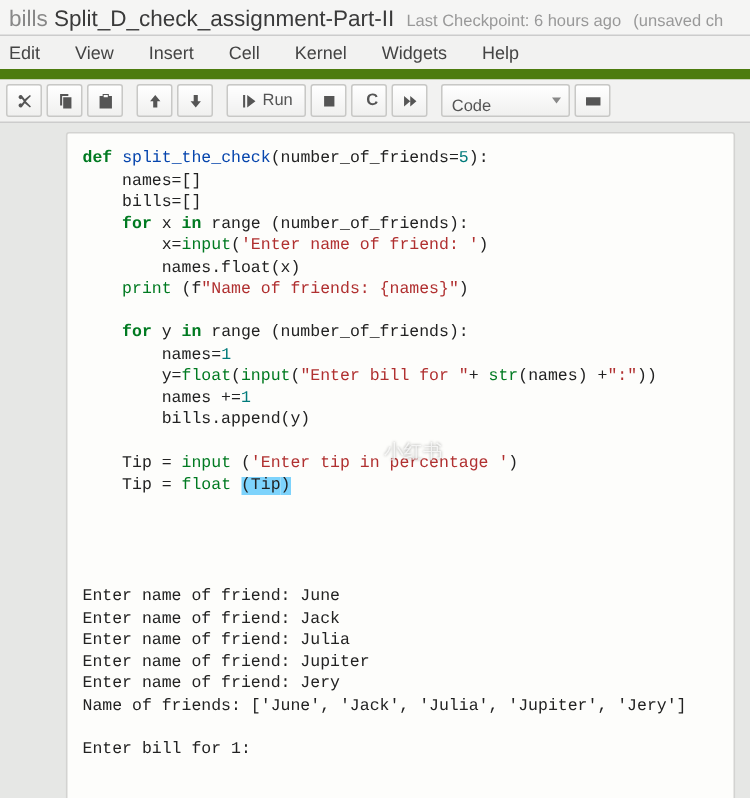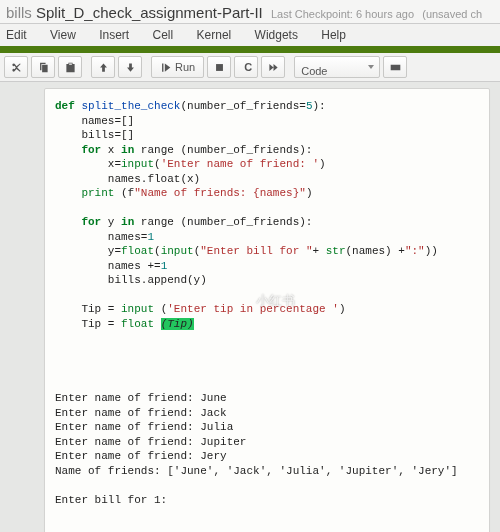--- a/index.html
+++ b/index.html
@@ -89,21 +89,21 @@
     font-size: 11px;
     line-height: 1.32;
     white-space: pre;
     color: #222;
   }
   .kw { color: #007a21; font-weight: bold; }
   .fn { color: #0645ad; }
   .bi { color: #007a21; }
   .str { color: #b03030; }
   .num { color: #007a7a; }
-  .brace-hl { background:#22c55e;font-style:italic; }
+  .brace-hl { background:#7dd3fc; }
   .output-gap { height: 34px; }
   .call-gap { height: 26px; }
   .watermark {
     position: absolute;
     left: 256px; top: 292px;
     font-size: 13px;
     color: rgba(255,255,255,0.75);
     text-shadow: 0 0 2px rgba(0,0,0,0.4);
     pointer-events: none;
   }

